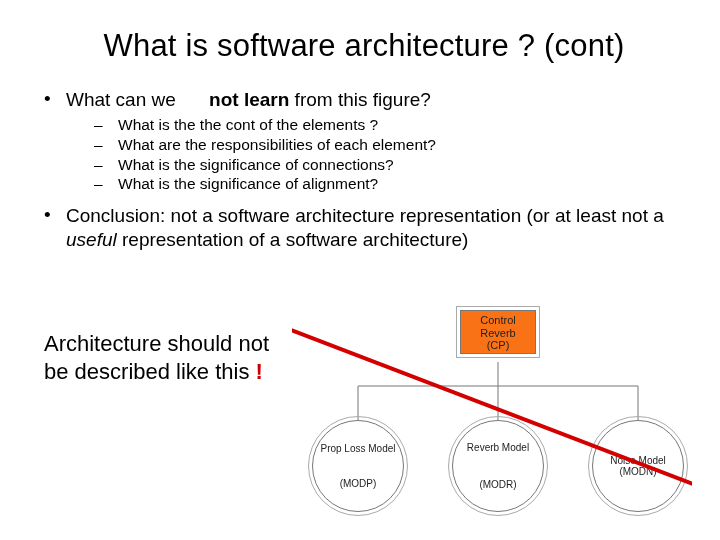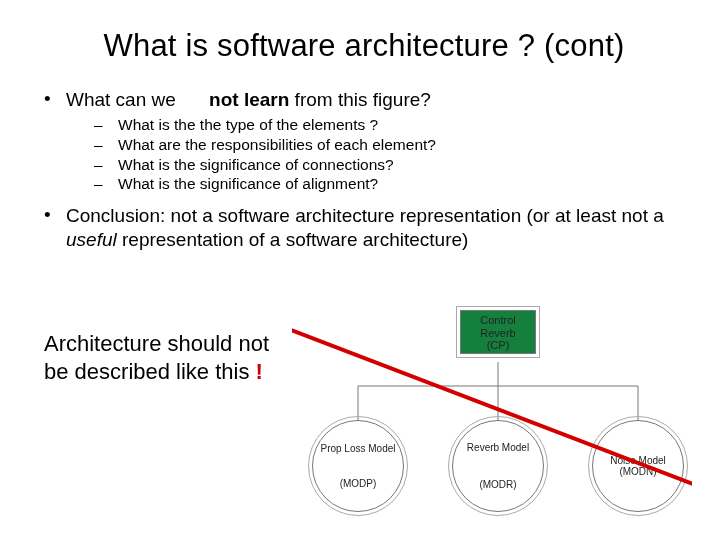--- a/index.html
+++ b/index.html
@@ -84,21 +84,21 @@
   }
   .node-rect {
     position: absolute;
     border: 1px solid #777;
     box-sizing: border-box;
     text-align: center;
     font-size: 11px;
     line-height: 1.15;
     color: #222;
     padding-top: 6px;
-    background: #15803d;
+    background: #f97316;
   }
   .node-rect-inner {
     position: absolute;
     border: 1px solid #aaa;
     box-sizing: border-box;
   }
   .node-circle {
     position: absolute;
     border: 1px solid #777;
     border-radius: 50%;
@@ -146,21 +146,21 @@
 <body>
 
 <div class="slide">
 
   <div class="title">What is software architecture ? (cont)</div>
 
   <ul class="lvl1">
     <li>
       <span>What  can we </span><span class="bold">not learn</span><span> from this figure?</span>
       <ul class="lvl2">
-        <li>What is the the  type of the elements ?</li>
+        <li>What is the the  cont of the elements ?</li>
         <li>What are the responsibilities of each element?</li>
         <li>What is the significance of connections?</li>
         <li>What is the significance of alignment?</li>
       </ul>
     </li>
     <li>
       <span>Conclusion: not a software architecture representation (or at least not a </span><span class="ital">useful</span><span> representation of a software architecture)</span>
     </li>
   </ul>
 

